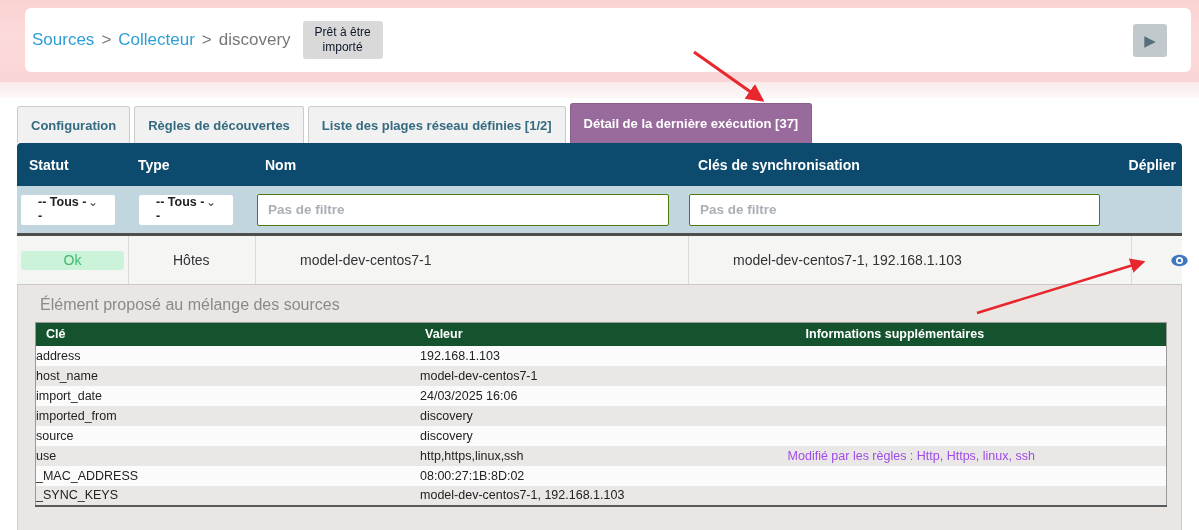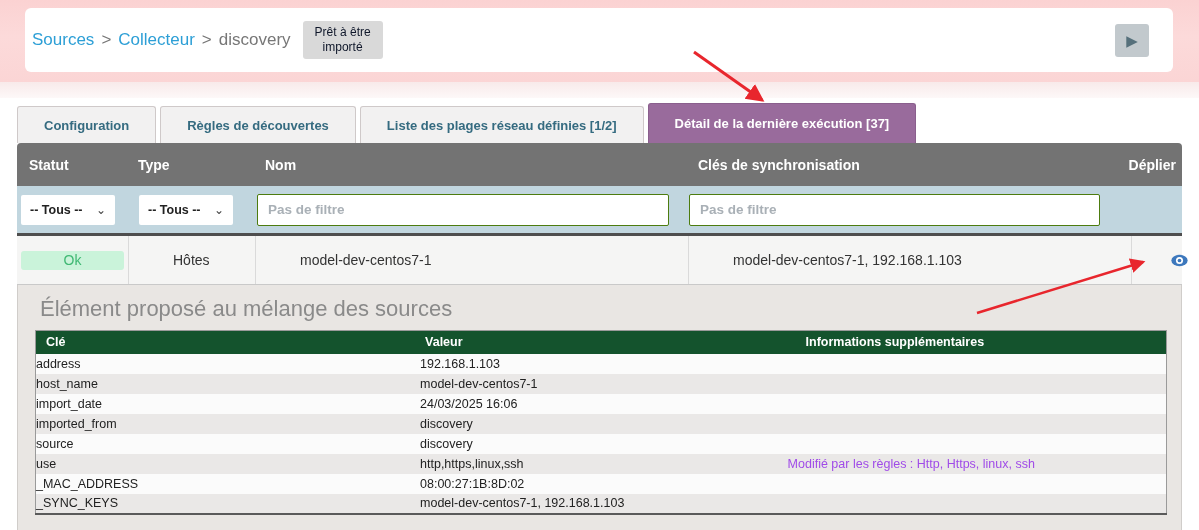--- a/index.html
+++ b/index.html
@@ -1,62 +1,62 @@
 <!DOCTYPE html>
 <html><head>
 <meta charset="utf-8">
 <style>
   * { margin:0; padding:0; box-sizing:border-box; }
   html,body { width:1199px; height:530px; overflow:hidden; }
   body { font-family:"Liberation Sans", sans-serif; background:#ffffff; position:relative; }
 
   
-  .banner { height:82px; background:linear-gradient(180deg,#fbd2d2 0%,#fcdada 45%,#fbd5d5 100%); padding:8px 26px 0 25px; }
+  .banner { height:82px; background:linear-gradient(180deg,#fbd2d2 0%,#fcdada 45%,#fbd5d5 100%); padding:8px 8px 0 25px; }
   .panel { background:#ffffff; border-radius:6px; height:64px; display:flex; align-items:center; padding:0 24px 0 7px; }
   .crumbs { font-size:17px; display:flex; align-items:center; gap:7px; white-space:nowrap; }
   .crumbs a { color:#2d9fd6; text-decoration:none; cursor:pointer; }
   .crumbs .sep { color:#777; }
   .crumbs .current { color:#777; }
   .status-badge { margin-left:12px; background:#d9d9d9; color:#0f172a; font-size:12px; line-height:1.25; padding:4px 12px; border-radius:3px; text-align:center; }
   .status-badge span { display:block; }
   .run-btn { margin-left:auto; width:34px; height:33px; background:#c2c9cd; border:none; border-radius:3px; cursor:pointer; display:flex; align-items:center; justify-content:center; }
   .run-btn .play { color:#56707b; font-size:15px; line-height:1; }
   .subband { height:16px; background:linear-gradient(180deg,#f8eaea,#fdf8f8); }
 
   
   .tabs { display:flex; align-items:flex-end; gap:4px; margin:5px 0 0 17px; }
-  .tab { background:#f2f1f1; border:1px solid #cfc9c9; border-bottom:none; border-radius:3px 3px 0 0; color:#356b80; font-size:13px; font-weight:bold; padding:0 26px; height:37px; display:flex; align-items:center; cursor:pointer; white-space:nowrap; }
+  .tab { background:#f2f1f1; border:1px solid #cfc9c9; border-bottom:none; border-radius:3px 3px 0 0; color:#356b80; font-size:13px; font-weight:bold; padding:0 13px; height:37px; display:flex; align-items:center; cursor:pointer; white-space:nowrap; }
   .tab.active { background:#996b9c; border-color:#8a5f8d; color:#ffffff; height:40px; }
 
   
   .table-wrap { margin:0 17px; width:1165px; }
   .row { display:flex; width:100%; }
   .c1 { width:111px; } .c2 { width:127px; } .c3 { width:433px; } .c4 { width:443px; } .c5 { width:51px; }
-  .thead { background:#737373; border-radius:4px 4px 0 0; height:43px; align-items:center; color:#ffffff; font-size:14px; font-weight:bold; }
+  .thead { background:#0c4a6e; border-radius:4px 4px 0 0; height:43px; align-items:center; color:#ffffff; font-size:14px; font-weight:bold; }
   .thead .cell { padding-left:10px; }
   .thead .c1 { padding-left:12px; }
   .thead .c5 { display:flex; justify-content:flex-end; padding:0 6px 0 0; white-space:nowrap; }
   .filters { background:#c1d6df; height:47px; align-items:center; }
-  .fselect { background:#ffffff; border-radius:2px; height:30px; width:94px; display:flex; align-items:center; justify-content:space-between; padding:0 9px; font-size:12.5px; font-weight:bold; color:#222; cursor:pointer; }
+  .fselect { background:#ffffff; border-radius:2px; height:30px; width:94px; display:flex; justify-content:space-between; padding:0 17px; font-size:12.5px; font-weight:bold; color:#222; cursor:pointer; }
   .fselect .chev { font-size:12px; color:#444; font-weight:normal; }
   .filters .c1 { padding-left:4px; } .filters .c2 { padding-left:11px; }
   .filters .c3 { padding:0 19px 0 2px; } .filters .c4 { padding:0 31px 0 1px; }
   .fin { width:100%; height:32px; border:1px solid #4d7c0f; border-radius:2px; padding:0 10px; font-size:13.5px; font-family:inherit; color:#333; }
   .fin::placeholder { color:#a9b0b6; font-weight:600; }
   .tbody { background:#f5f5f4; border-top:3px solid #4e4e4e; border-bottom:1px solid #c9c9c9; height:52px; align-items:center; font-size:14px; color:#333; }
   .tbody .cell { height:100%; display:flex; align-items:center; padding-left:8px; }
   .tbody .cell + .cell { border-left:1px solid #dadada;padding-left:44px; }
   .tbody .c1 { padding:0 4px; }
   .ok-badge { background:#caf3da; color:#3fb873; border-radius:3px; width:100%; height:19px; display:flex; align-items:center; justify-content:center; font-size:14px; }
   .tbody .c5 { justify-content:center; padding-left:0; }
   .eye-btn { background:none; border:none; cursor:pointer; display:flex; align-items:center; }
 
   
   .detail { margin:0 17px; width:1165px; background:#e9e6e3; border-left:1px solid #d0cdca; border-right:1px solid #d0cdca; min-height:248px; padding:6px 14px 20px 17px; }
-  .detail-title { color:#8a8a8a; font-size:22px; margin:5px 0 8px 5px; }
+  .detail-title { color:#8a8a8a; font-size:16px; margin:5px 0 8px 5px; }
   table.kv { width:100%; border-collapse:collapse; font-size:12.5px; color:#222; border:1px solid #9a9a9a; border-bottom:2px solid #5a5a5a; }
   table.kv thead th { background:#14532d; color:#ffffff; font-size:12.5px; font-weight:bold; text-align:left; height:23px; }
   th.kc1 { width:34%; padding-left:10px; }
   th.kc2 { width:32.5%; padding-left:5px; }
   th.kc3 { width:33.5%; padding-left:18px; }
   table.kv tbody td { height:20px; padding:0; vertical-align:middle; }
   table.kv tbody tr:nth-child(odd)  { background:#fbfbfb; }
   table.kv tbody tr:nth-child(even) { background:#eae8e7; }
   td.kc1 { padding-left:10px; }
   td.kc2 { padding-left:5px; }

